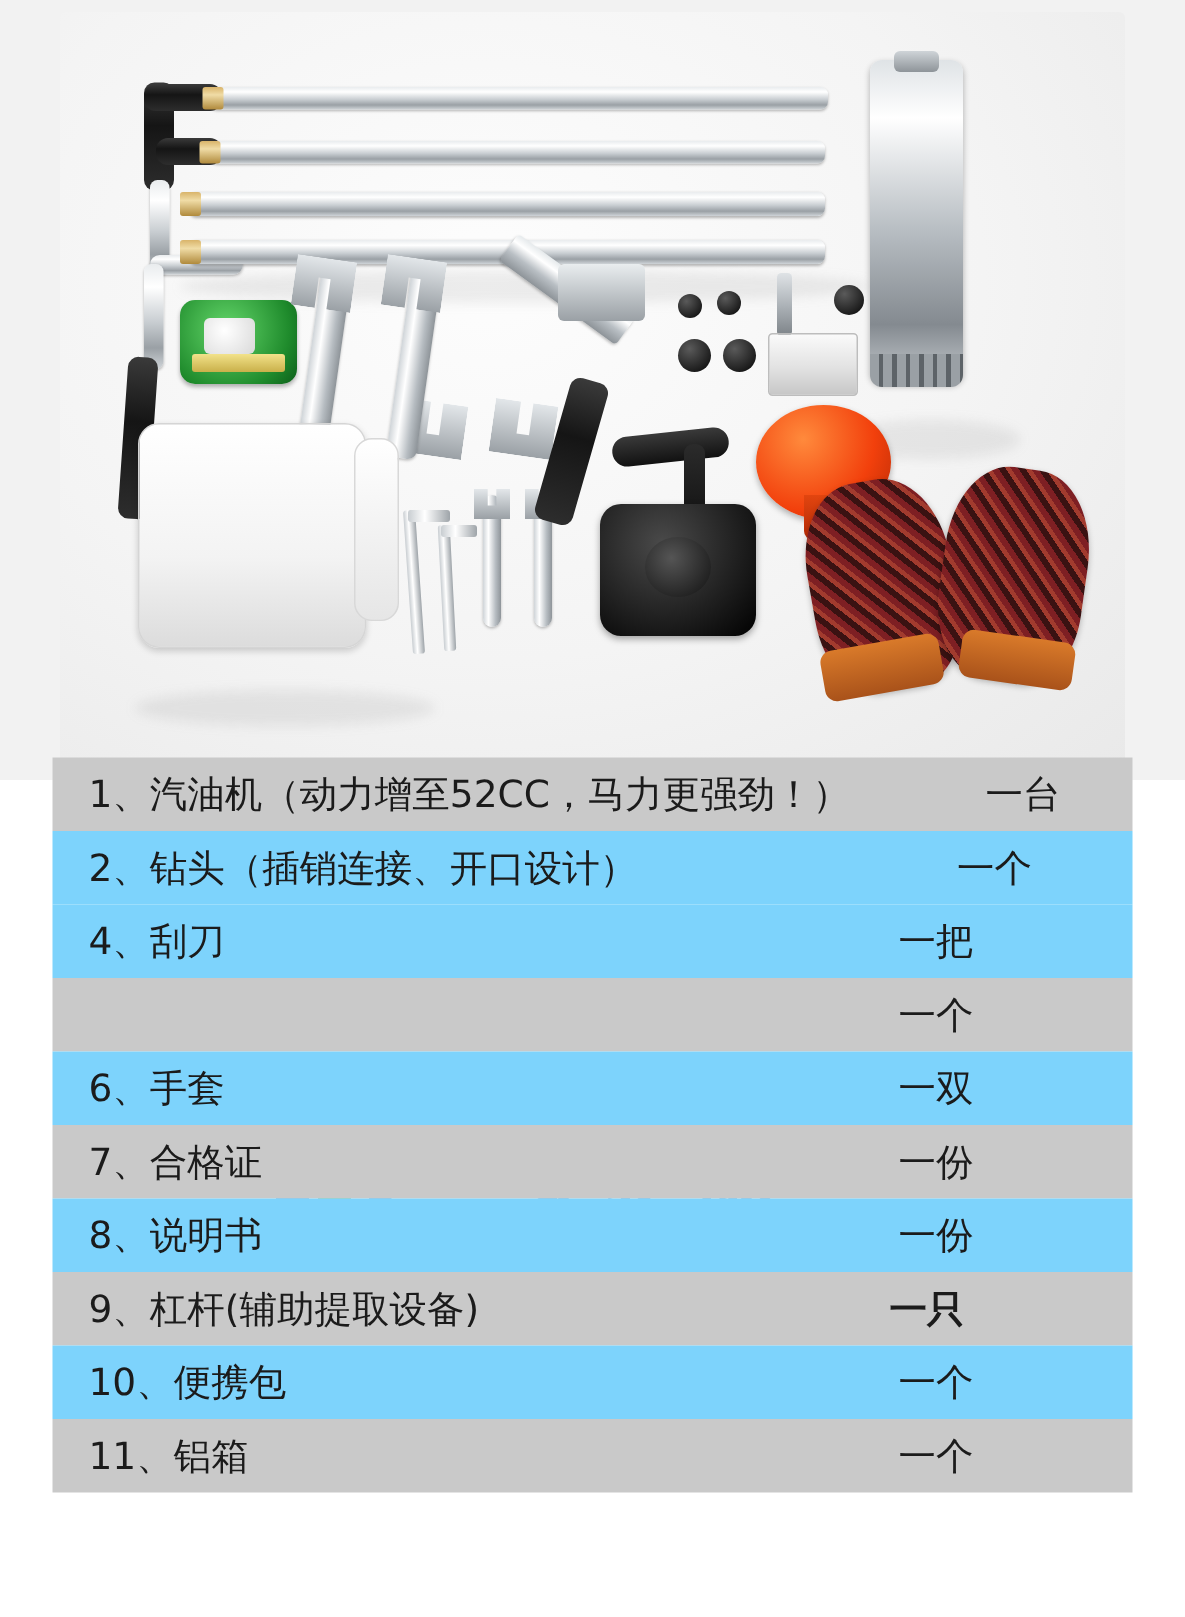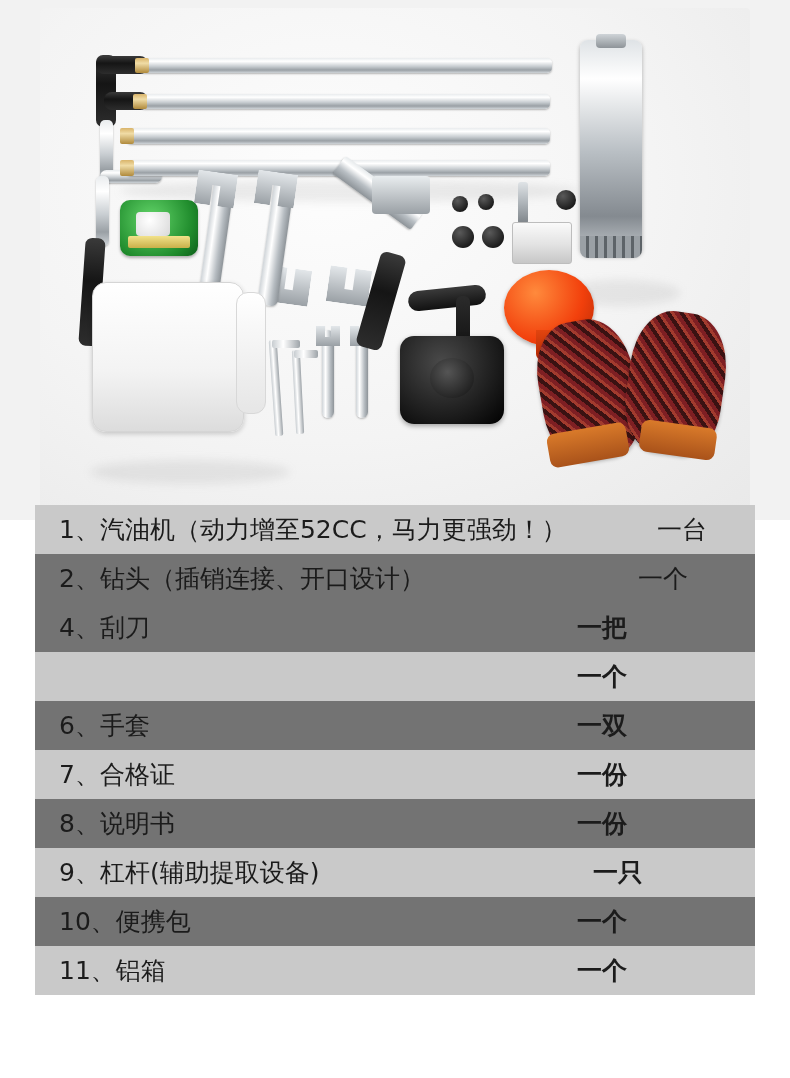--- a/index.html
+++ b/index.html
@@ -180,31 +180,31 @@
     height: 49px;
     display: flex;
     align-items: center;
     padding: 0 22px 0 24px;
     box-sizing: border-box;
     font-size: 25px;
     color: #1b1b1b;
     font-family: "DejaVu Sans", "Liberation Sans", sans-serif;
   }
   .row.alt { background: #c9c9c9; }
-  .row.plain { background: #737373; }
+  .row.plain { background: #7dd3fc; }
   .row .name { white-space: nowrap; }
   .row .qty {
     margin-left: auto;
     white-space: nowrap;
   }
   
   .row[data-qpos="far"] .qty { margin-right: 26px; }
   .row[data-qpos="mid"] .qty { margin-right: 90px; font-weight: bold; }
   .row[data-qpos="midfar"] .qty { margin-right: 45px; }
-  .row[data-qpos="near"] .qty { margin-right: 106px; font-weight: bold; }
+  .row[data-qpos="near"] .qty { margin-right: 84px; }
 </style>
 </head>
 <body>
 
 <div class="page">
 
   <div class="photo">
     <div class="photo-bg"></div>
 
     <div class="shadowpad" style="left:120px;top:180px;width:460px;height:22px;"></div>

